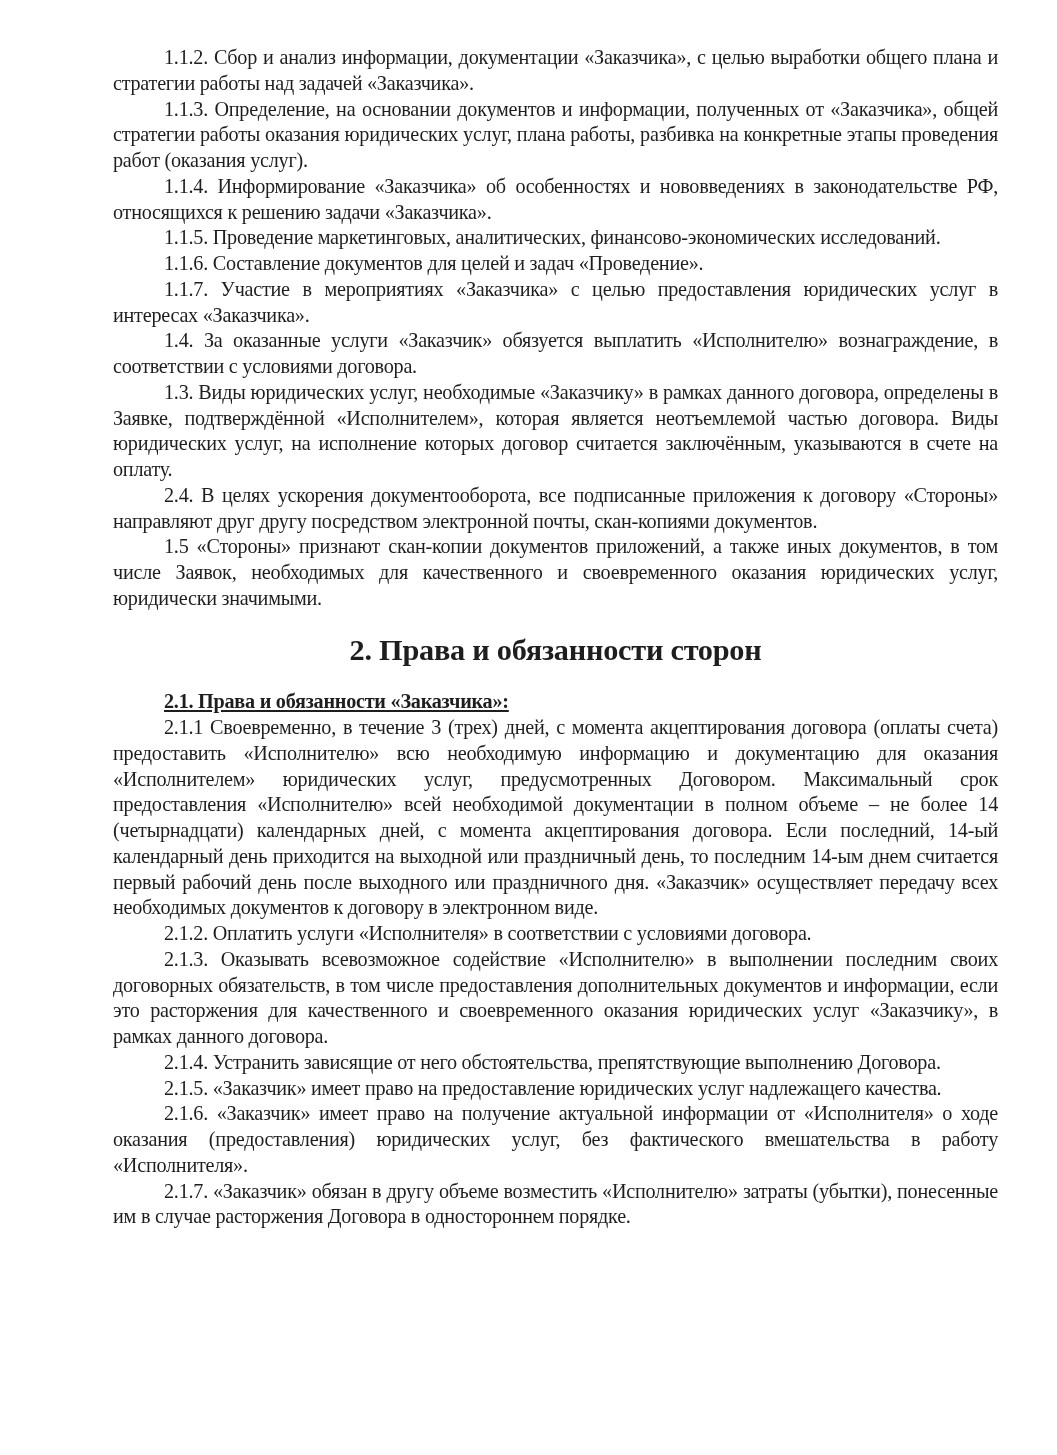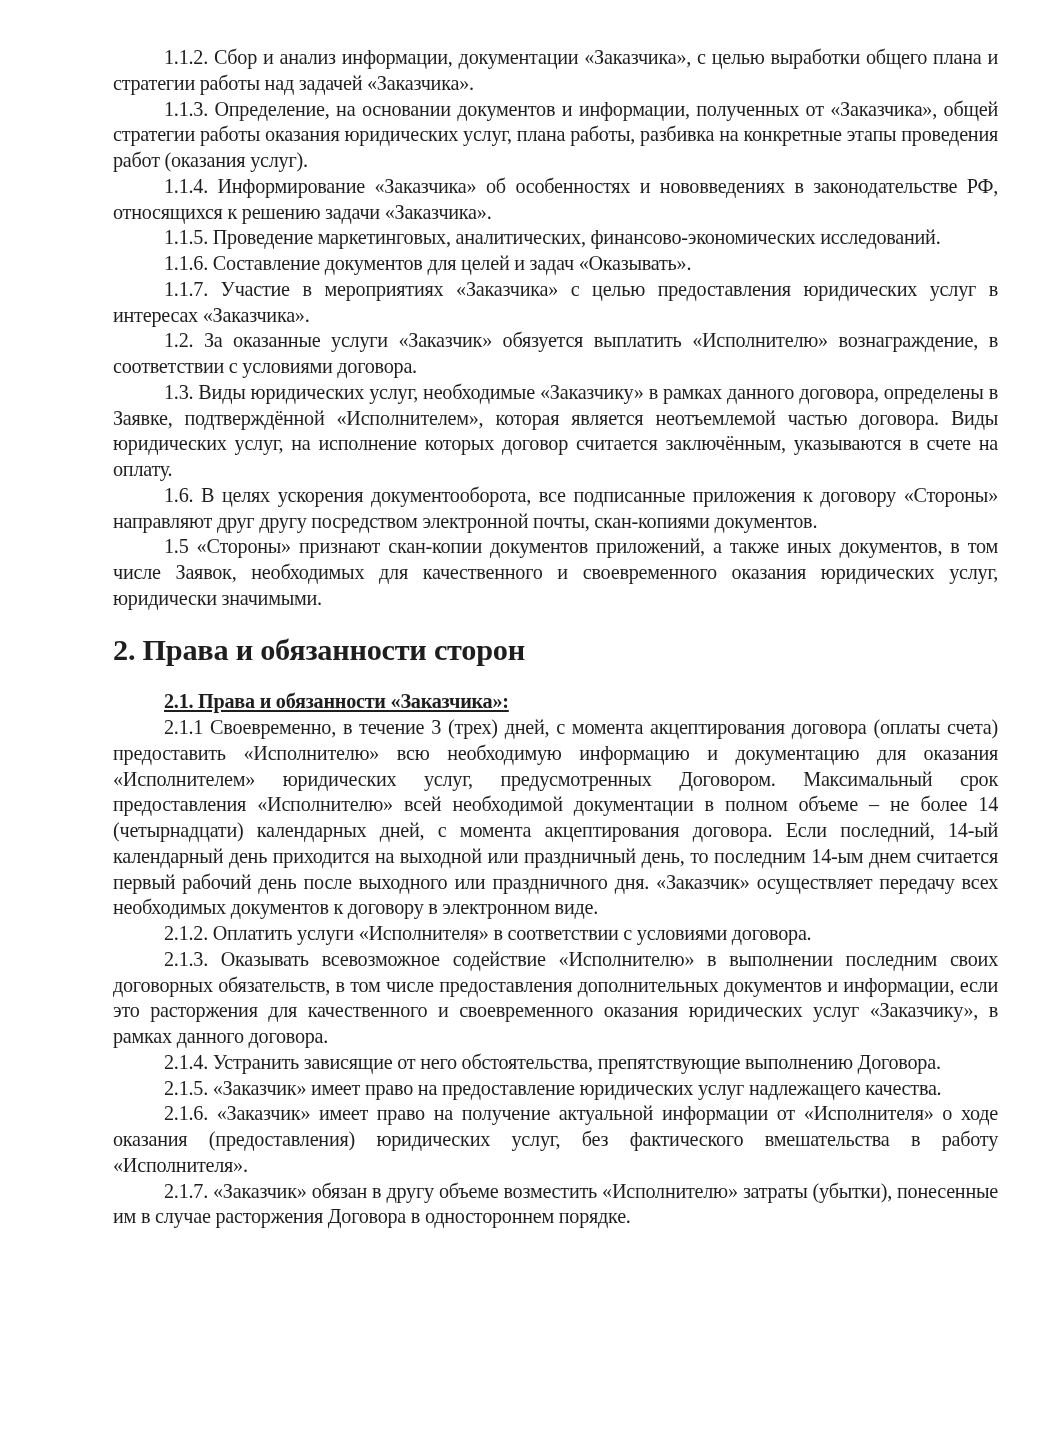--- a/index.html
+++ b/index.html
@@ -11,40 +11,40 @@
   .page {
     position: absolute; left: 113px; top: 45px; width: 885px;
     font-size: 20.2px; line-height: 25.75px;
     letter-spacing: -0.25px;
   }
   .p {
     margin: 0; text-align: justify; text-indent: 51px;
     hyphens: none;
   }
   .h2 {
-    margin: 0; text-align: left; font-weight: bold;
+    margin: 0; text-align: center; font-weight: bold;
     padding-top: 26px; padding-bottom: 26px;
   }
   .h3 {
     margin: 0; text-indent: 51px; font-weight: bold; text-decoration: underline;
   }
 </style>
 </head>
 <body>
 
 <div class="page">
   <p class="p">1.1.2. Сбор и анализ информации, документации «Заказчика», с целью выработки общего плана и стратегии работы над задачей «Заказчика».</p>
   <p class="p">1.1.3. Определение, на основании документов и информации, полученных от «Заказчика», общей стратегии работы оказания юридических услуг, плана работы, разбивка на конкретные этапы проведения работ (оказания услуг).</p>
   <p class="p">1.1.4. Информирование «Заказчика» об особенностях и нововведениях в законодательстве РФ, относящихся к решению задачи «Заказчика».</p>
   <p class="p">1.1.5. Проведение маркетинговых, аналитических, финансово-экономических исследований.</p>
-  <p class="p">1.1.6. Составление документов для целей и задач «Оказывать».</p>
+  <p class="p">1.1.6. Составление документов для целей и задач «Проведение».</p>
   <p class="p">1.1.7. Участие в мероприятиях «Заказчика» с целью предоставления юридических услуг в интересах «Заказчика».</p>
-  <p class="p">1.2. За оказанные услуги «Заказчик» обязуется выплатить «Исполнителю» вознаграждение, в соответствии с условиями договора.</p>
+  <p class="p">1.4. За оказанные услуги «Заказчик» обязуется выплатить «Исполнителю» вознаграждение, в соответствии с условиями договора.</p>
   <p class="p">1.3. Виды юридических услуг, необходимые «Заказчику» в рамках данного договора, определены в Заявке, подтверждённой «Исполнителем», которая является неотъемлемой частью договора. Виды юридических услуг, на исполнение которых договор считается заключённым, указываются в счете на оплату.</p>
-  <p class="p">1.6. В целях ускорения документооборота, все подписанные приложения к договору «Стороны» направляют друг другу посредством электронной почты, скан-копиями документов.</p>
+  <p class="p">2.4. В целях ускорения документооборота, все подписанные приложения к договору «Стороны» направляют друг другу посредством электронной почты, скан-копиями документов.</p>
   <p class="p">1.5 «Стороны» признают скан-копии документов приложений, а также иных документов, в том числе Заявок, необходимых для качественного и своевременного оказания юридических услуг, юридически значимыми.</p>
 
   <h2 class="h2">2. Права и обязанности сторон</h2>
 
   <p class="h3">2.1. Права и обязанности «Заказчика»:</p>
   <p class="p">2.1.1 Своевременно, в течение 3 (трех) дней, с момента акцептирования договора (оплаты счета) предоставить «Исполнителю» всю необходимую информацию и документацию для оказания «Исполнителем» юридических услуг, предусмотренных Договором. Максимальный срок предоставления «Исполнителю» всей необходимой документации в полном объеме – не более 14 (четырнадцати) календарных дней, с момента акцептирования договора. Если последний, 14-ый календарный день приходится на выходной или праздничный день, то последним 14-ым днем считается первый рабочий день после выходного или праздничного дня. «Заказчик» осуществляет передачу всех необходимых документов к договору в электронном виде.</p>
   <p class="p">2.1.2. Оплатить услуги «Исполнителя» в соответствии с условиями договора.</p>
   <p class="p">2.1.3. Оказывать всевозможное содействие «Исполнителю» в выполнении последним своих договорных обязательств, в том числе предоставления дополнительных документов и информации, если это расторжения для качественного и своевременного оказания юридических услуг «Заказчику», в рамках данного договора.</p>
   <p class="p">2.1.4. Устранить зависящие от него обстоятельства, препятствующие выполнению Договора.</p>
   <p class="p">2.1.5. «Заказчик» имеет право на предоставление юридических услуг надлежащего качества.</p>

